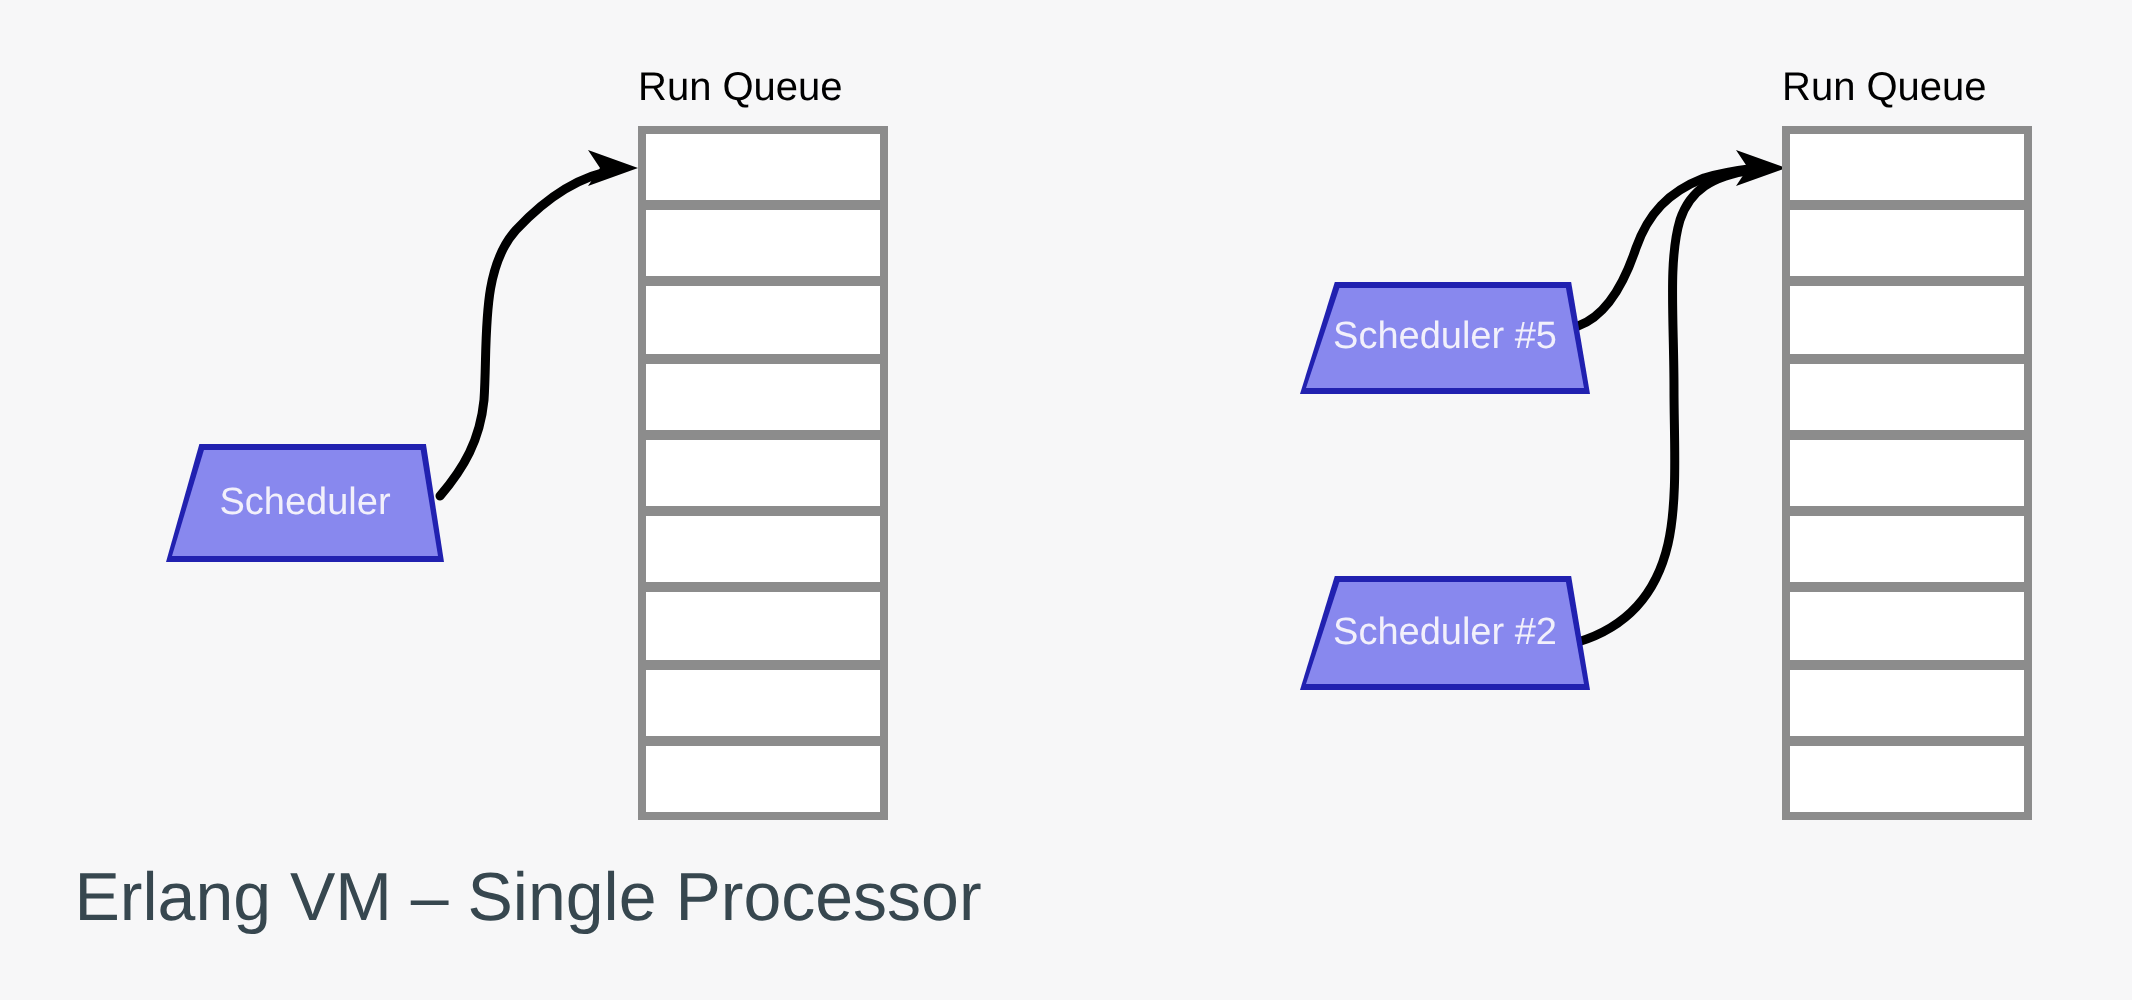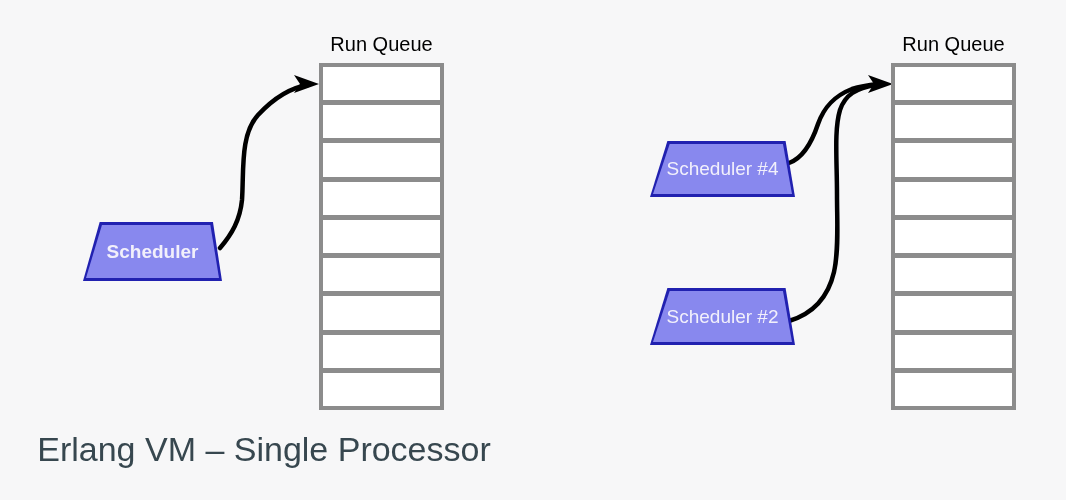--- a/index.html
+++ b/index.html
@@ -20,21 +20,21 @@
     background: var(--background);
     font-family: "Liberation Sans", sans-serif;
     position: relative;
     overflow: hidden;
   }
   .stage { position: absolute; inset: 0; }
 
   .queue-label {
     position: absolute;
     width: 125px;
-    text-align: center;
+    text-align: left;
     font-size: 20px;
     color: var(--label);
     white-space: nowrap;
   }
   .queue-label.left  { left: 319px; top: 33px; }
   .queue-label.right { left: 891px; top: 33px; }
 
   .queue {
     position: absolute;
     width: 125px;
@@ -63,21 +63,21 @@
     clip-path: polygon(12% 0%, 93.5% 0%, 100% 100%, 0% 100%);
     background: var(--trapezoid-fill);
   }
   .trap .trap-label {
     position: relative;
     z-index: 1;
     color: var(--trapezoid-text);
     font-size: 19px;
     white-space: nowrap;
   }
-  .trap.single { left: 83px;  top: 222px; width: 139px; height: 59px; font-weight: bold; }
+  .trap.single { left: 83px;  top: 222px; width: 139px; height: 59px; }
   .trap.smp1   { left: 650px; top: 141px; width: 145px; height: 56px; }
   .trap.smp2   { left: 650px; top: 288px; width: 145px; height: 57px; text-align: right; }
 
   .caption {
     position: absolute;
     top: 430px;
     transform: translateX(-50%);
     font-size: 34px;
     color: var(--caption);
     white-space: nowrap;
@@ -137,20 +137,20 @@
       <div class="cell"></div>
       <div class="cell"></div>
       <div class="cell"></div>
       <div class="cell"></div>
       <div class="cell"></div>
       <div class="cell"></div>
       <div class="cell"></div>
     </div>
   <div class="trap smp1">
     <div class="trap-fill"></div>
-    <span class="trap-label">Scheduler #4</span>
+    <span class="trap-label">Scheduler #5</span>
   </div>
   <div class="trap smp2">
     <div class="trap-fill"></div>
     <span class="trap-label">Scheduler #2</span>
   </div>
 
 </div>
 
 </body></html>

